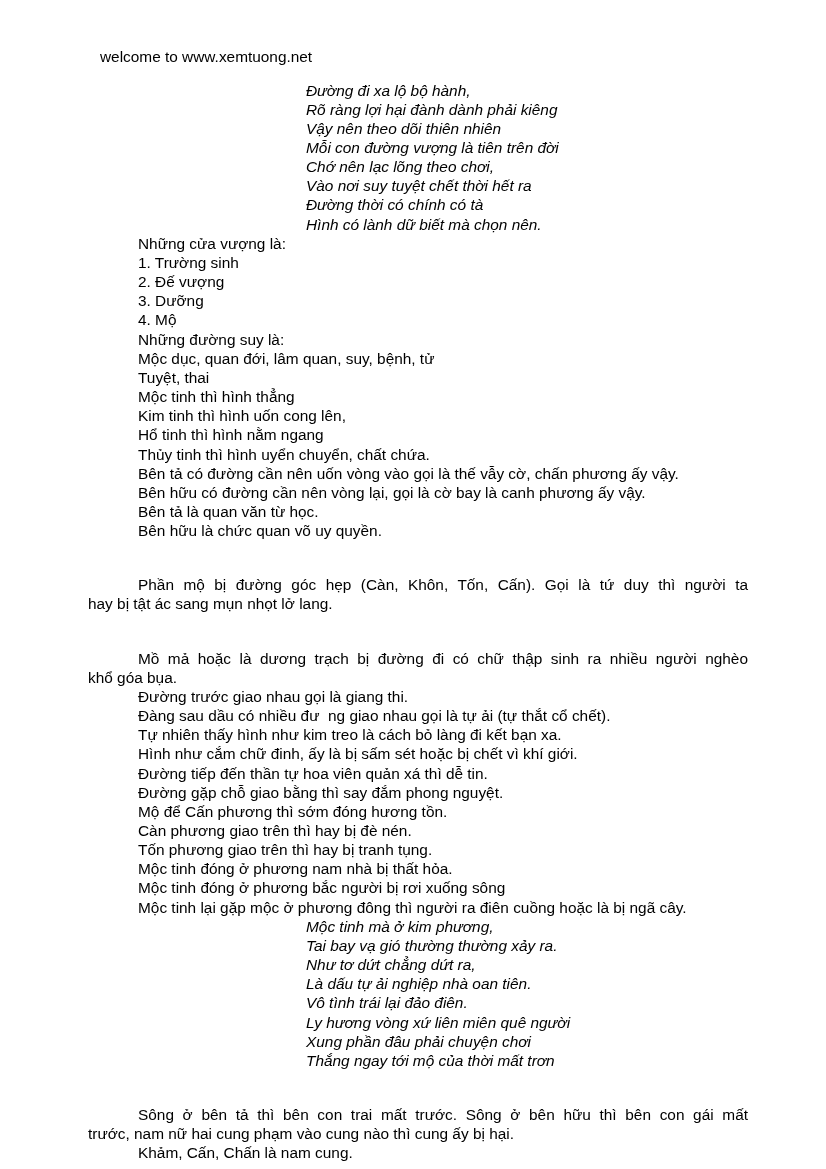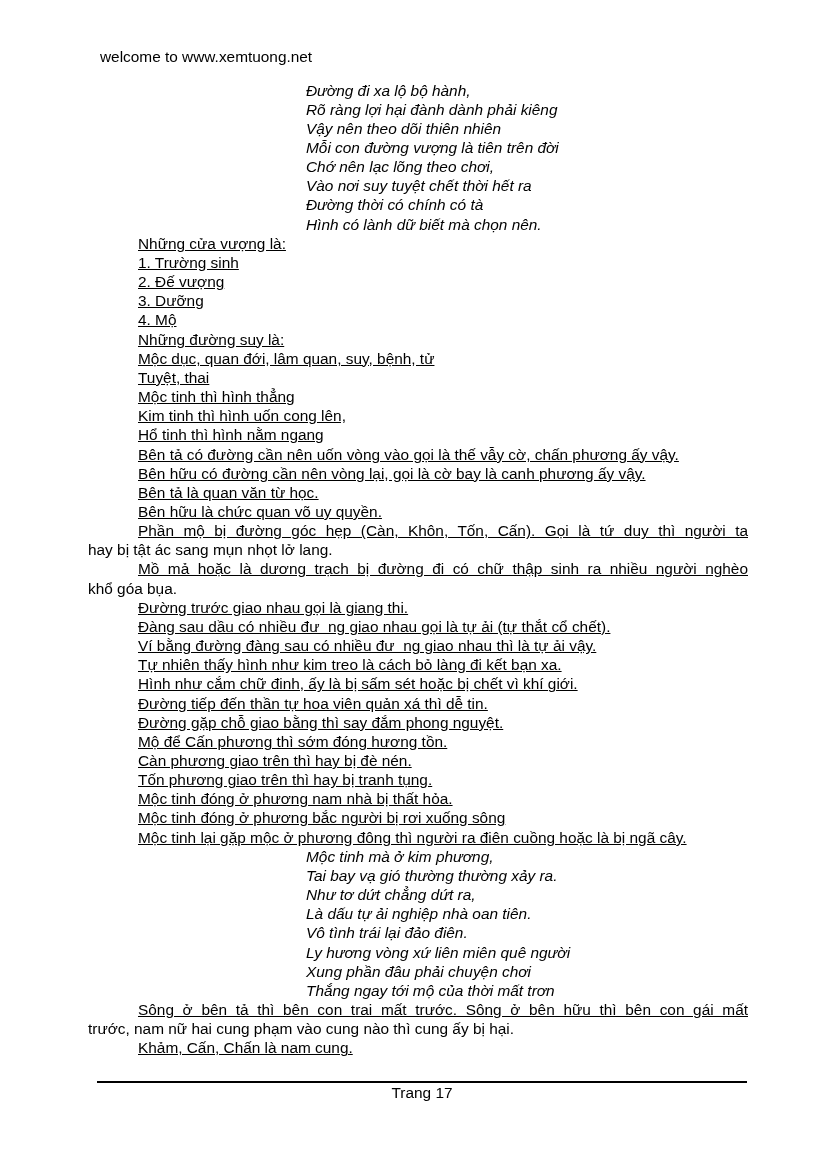--- a/index.html
+++ b/index.html
@@ -28,25 +28,26 @@
     line-height: 19.15px;
     white-space: pre;
   }
   .poem { margin-left: 218px; font-style: italic; }
   .poem-1 { margin-top: 14.9px; }
   .line {
     font-size: 15.4px;
     line-height: 19.15px;
     white-space: pre;
   }
-  .ind { padding-left: 50px; text-decoration: underline; }
+  .ind { padding-left: 50px; }
   .str {
     white-space: normal;
     text-align: justify;
     text-align-last: justify;
+    margin-top: 35px;
   }
   .footer-rule {
     margin-top: 23.7px;
     margin-left: 9px;
     width: 650px;
     height: 0;
     border-top: 2px solid #000000;
   }
   .pagenum {
     margin-left: 9px;
@@ -80,31 +81,31 @@
         <div class="line ind">1. Trường sinh</div>
         <div class="line ind">2. Đế vượng</div>
         <div class="line ind">3. Dưỡng</div>
         <div class="line ind">4. Mộ</div>
         <div class="line ind">Những đường suy là:</div>
         <div class="line ind">Mộc dục, quan đới, lâm quan, suy, bệnh, tử</div>
         <div class="line ind">Tuyệt, thai</div>
         <div class="line ind">Mộc tinh thì hình thẳng</div>
         <div class="line ind">Kim tinh thì hình uốn cong lên,</div>
         <div class="line ind">Hổ tinh thì hình nằm ngang</div>
+        <div class="line ind">Thủy tinh thì hình uyển chuyển, chất chứa.</div>
         <div class="line ind">Bên tả có đường cần nên uốn vòng vào gọi là thế vẫy cờ, chấn phương ấy vậy.</div>
         <div class="line ind">Bên hữu có đường cần nên vòng lại, gọi là cờ bay là canh phương ấy vậy.</div>
         <div class="line ind">Bên tả là quan văn từ học.</div>
         <div class="line ind">Bên hữu là chức quan võ uy quyền.</div>
         <div class="line ind str">Phần mộ bị đường góc hẹp (Càn, Khôn, Tốn, Cấn). Gọi là tứ duy thì người ta</div>
         <div class="line">hay bị tật ác sang mụn nhọt lở lang.</div>
         <div class="line ind str">Mồ mả hoặc là dương trạch bị đường đi có chữ thập sinh ra nhiều người nghèo</div>
         <div class="line">khổ góa bụa.</div>
         <div class="line ind">Đường trước giao nhau gọi là giang thi.</div>
         <div class="line ind">Đàng sau dầu có nhiều đư  ng giao nhau gọi là tự ải (tự thắt cổ chết).</div>
-        <div class="line ind">Ví bằng đường đàng sau có nhiều đư  ng giao nhau thì là tự ải vậy.</div>
         <div class="line ind">Tự nhiên thấy hình như kim treo là cách bỏ làng đi kết bạn xa.</div>
         <div class="line ind">Hình như cắm chữ đinh, ấy là bị sấm sét hoặc bị chết vì khí giới.</div>
         <div class="line ind">Đường tiếp đến thần tự hoa viên quản xá thì dễ tin.</div>
         <div class="line ind">Đường gặp chỗ giao bằng thì say đắm phong nguyệt.</div>
         <div class="line ind">Mộ để Cấn phương thì sớm đóng hương tồn.</div>
         <div class="line ind">Càn phương giao trên thì hay bị đè nén.</div>
         <div class="line ind">Tốn phương giao trên thì hay bị tranh tụng.</div>
         <div class="line ind">Mộc tinh đóng ở phương nam nhà bị thất hỏa.</div>
         <div class="line ind">Mộc tinh đóng ở phương bắc người bị rơi xuống sông</div>
         <div class="line ind">Mộc tinh lại gặp mộc ở phương đông thì người ra điên cuồng hoặc là bị ngã cây.</div>

